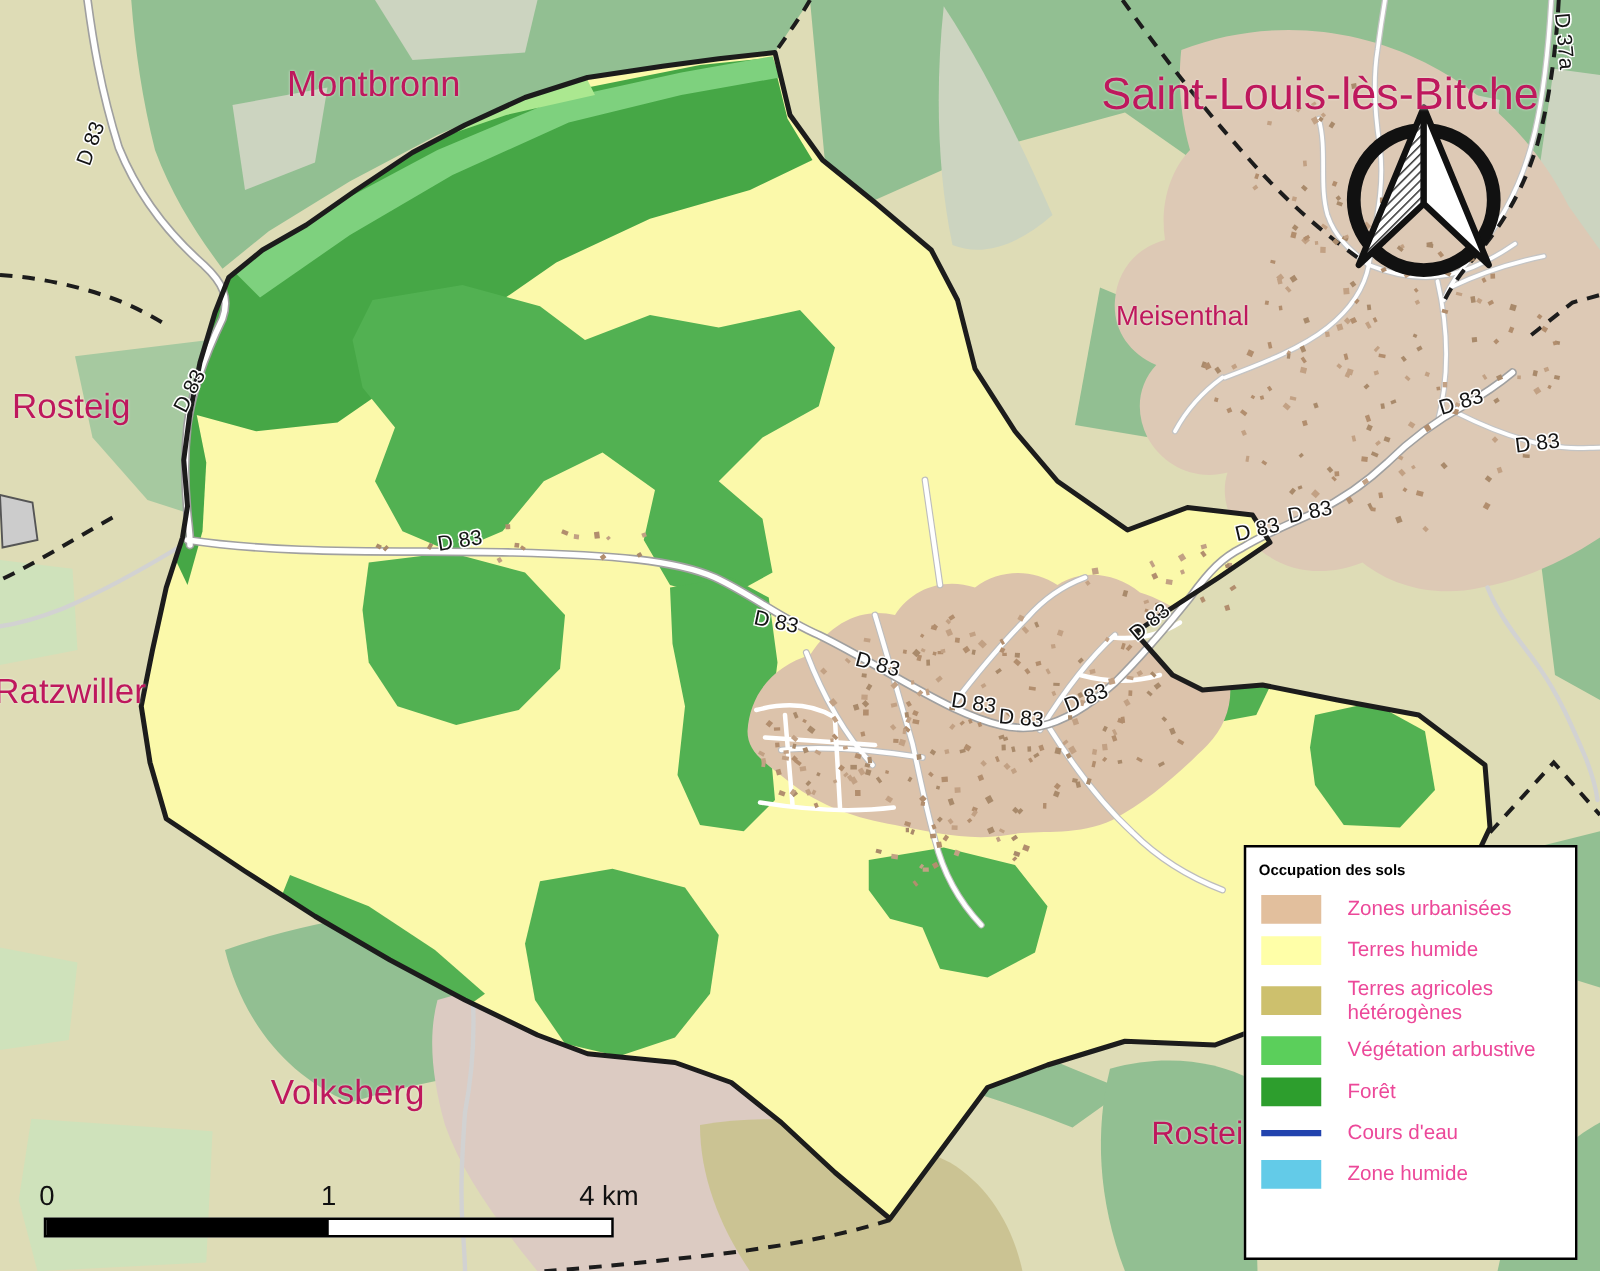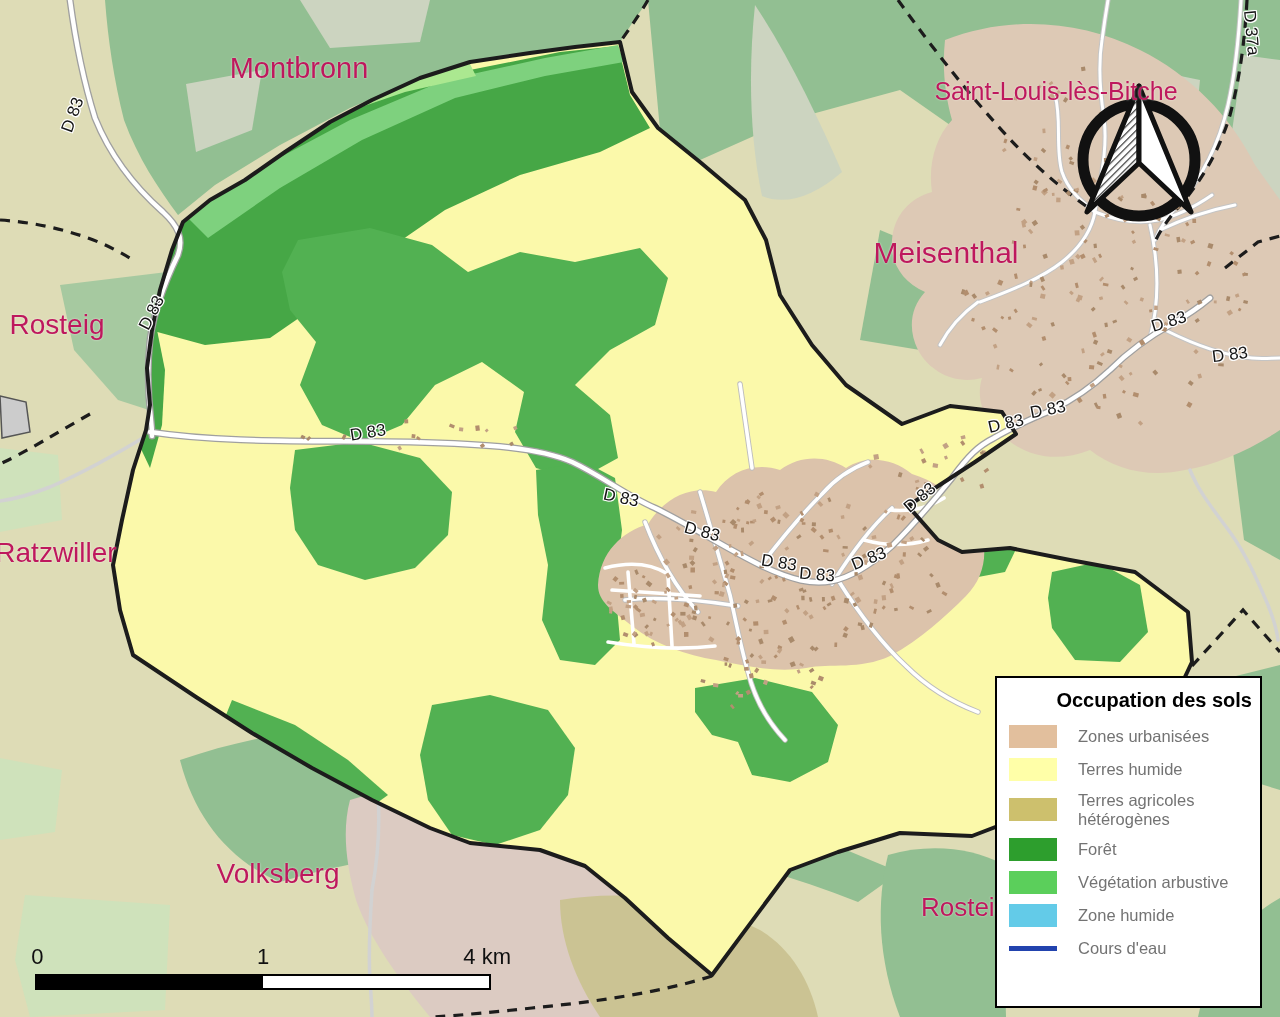--- a/index.html
+++ b/index.html
@@ -17,26 +17,26 @@
   .f-prairie{fill:var(--c-prairie)} .f-urban{fill:var(--c-urban)}
 
   .lbl{position:absolute;transform:translate(-50%,-50%) rotate(var(--r,0deg));
        white-space:nowrap;z-index:5;pointer-events:none}
   .place{color:#be185d;text-shadow:0 0 2px rgba(255,255,255,.7)}
   .road{color:#141414;font-size:17px;
         text-shadow:-1px -1px 0 #fff,1px -1px 0 #fff,-1px 1px 0 #fff,1px 1px 0 #fff,0 0 2px #fff}
 
   .legend{position:absolute;left:995px;top:676px;width:267px;height:332px;background:#fff;
           border:2px solid #000;box-sizing:border-box;padding:11px 8px 6px 10px;z-index:10}
-  .legend h3{margin:0 0 13px;text-align:right;font-size:20px;color:#000;font-weight:bold}
+  .legend h3{margin:0 0 13px;text-align:left;font-size:12px;color:#000;font-weight:bold}
   .li{display:flex;align-items:center;gap:21px;margin:0 0 10px 2px}
   .sw{width:48px;flex:0 0 48px;height:23px;display:flex;align-items:center}
   .sw i{display:block;width:100%;height:100%}
   .sw.line i{height:5px}
-  .li span{font-size:16.5px;color:#737373;line-height:1.13;width:176px}
+  .li span{font-size:16.5px;color:#ec4899;line-height:1.13;width:176px}
 
   .scalebar{position:absolute;left:35px;top:944px;width:456px;z-index:9;color:#101010}
   .sb-labels{position:relative;height:30px;font-size:22px}
   .sb-labels span{position:absolute;top:0}
   .s0{left:0;transform:translateX(-30%)}
   .s1{left:50%;transform:translateX(-50%)}
   .s2{right:0;transform:translateX(42%)}
   .sb-bar{display:flex;height:12px;border:2px solid #000;background:#fff}
   .sb-bar .seg{flex:1}
   .sb-bar .seg.b{background:#000}
@@ -619,23 +619,23 @@
   <use href="#communePath" fill="none" stroke="var(--c-boundary)" stroke-width="4" stroke-linejoin="round"></use>
 
   <g>
     <circle cx="1139" cy="160" r="56" fill="none" stroke="#111" stroke-width="11"></circle>
     <path d="M1139,86 L1087,212 L1139,163 Z" fill="url(#hatch)" stroke="#111" stroke-width="5" stroke-linejoin="round"></path>
     <path d="M1139,86 L1191,212 L1139,163 Z" fill="#ffffff" stroke="#111" stroke-width="5" stroke-linejoin="round"></path>
   </g>
 </svg>
 
 <div class="lbl place" style="left:299px;top:68px;font-size:29px">Montbronn</div>
-<div class="lbl place" style="left:1056px;top:91px;font-size:25px">Saint-Louis-lès-Bitche</div>
+<div class="lbl place" style="left:1056px;top:75px;font-size:36px">Saint-Louis-lès-Bitche</div>
 <div class="lbl place" style="left:57px;top:325px;font-size:28px">Rosteig</div>
-<div class="lbl place" style="left:946px;top:253px;font-size:30px">Meisenthal</div>
+<div class="lbl place" style="left:946px;top:253px;font-size:22px">Meisenthal</div>
 <div class="lbl place" style="left:56px;top:553px;font-size:28px">Ratzwiller</div>
 <div class="lbl place" style="left:278px;top:874px;font-size:28px">Volksberg</div>
 <div class="lbl place" style="left:965px;top:907px;font-size:26px">Rosteig</div>
 
 <div class="lbl road" style="left:73px;top:115px;--r:-70deg">D 83</div>
 <div class="lbl road" style="left:152px;top:313px;--r:-63deg">D 83</div>
 <div class="lbl road" style="left:368px;top:433px;--r:-9deg">D 83</div>
 <div class="lbl road" style="left:621px;top:498px;--r:12deg">D 83</div>
 <div class="lbl road" style="left:702px;top:532px;--r:15deg">D 83</div>
 <div class="lbl road" style="left:779px;top:563px;--r:9deg">D 83</div>
@@ -663,42 +663,42 @@
     <span>Terres humide</span>
   </div>
   <div class="li">
     <div class="sw">
           <i style="background: rgb(205, 192, 109);"></i>
         </div>
     <span>Terres agricoles hétérogènes</span>
   </div>
   <div class="li">
     <div class="sw">
+          <i style="background: rgb(91, 207, 91);"></i>
+        </div>
+    <span>Végétation arbustive</span>
+  </div>
+  <div class="li">
+    <div class="sw">
           <i style="background: rgb(45, 158, 45);"></i>
         </div>
     <span>Forêt</span>
   </div>
   <div class="li">
-    <div class="sw">
-          <i style="background: rgb(91, 207, 91);"></i>
+    <div class="sw line">
+          <i style="background: rgb(34, 67, 174);"></i>
         </div>
-    <span>Végétation arbustive</span>
+    <span>Cours d'eau</span>
   </div>
   <div class="li">
     <div class="sw">
           <i style="background: rgb(99, 203, 232);"></i>
         </div>
     <span>Zone humide</span>
   </div>
-  <div class="li">
-    <div class="sw line">
-          <i style="background: rgb(34, 67, 174);"></i>
-        </div>
-    <span>Cours d'eau</span>
-  </div>
 </div>
 
 <div class="scalebar">
   <div class="sb-labels">
     <span class="s0">0</span>
     <span class="s1">1</span>
     <span class="s2">4 km</span>
   </div>
   <div class="sb-bar">
     <div class="seg b"></div>

